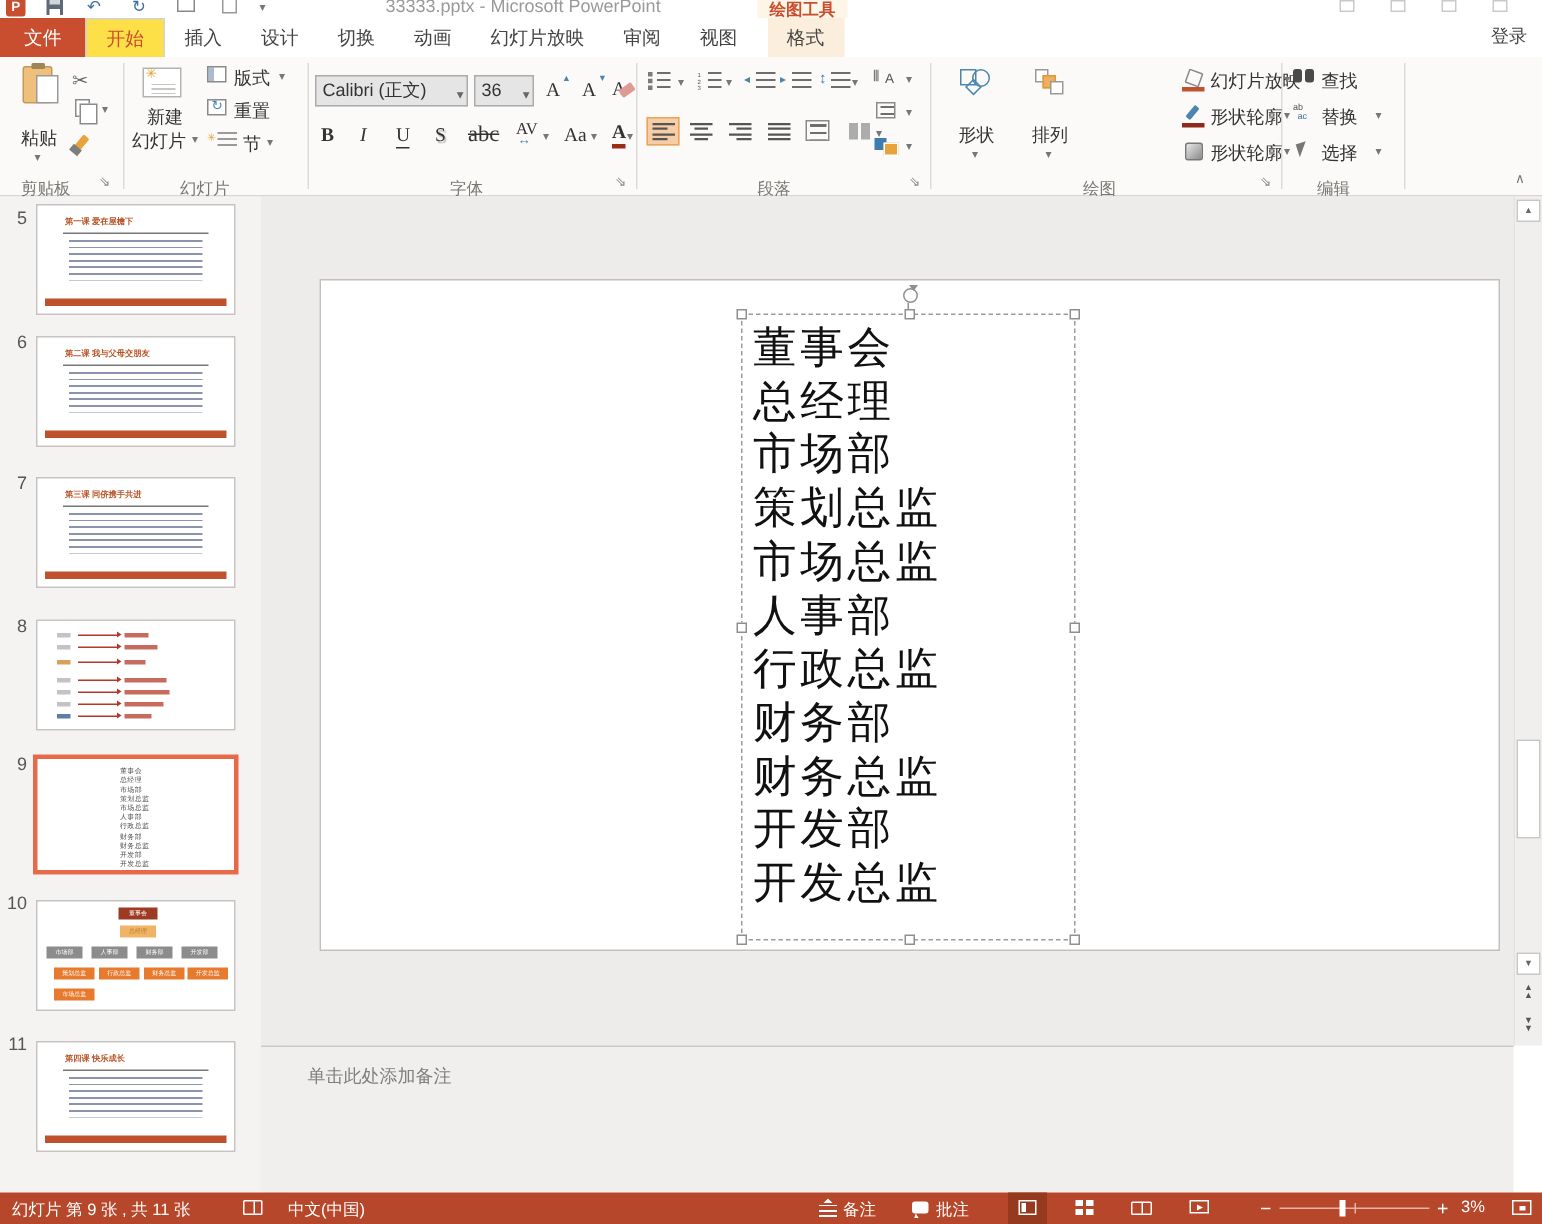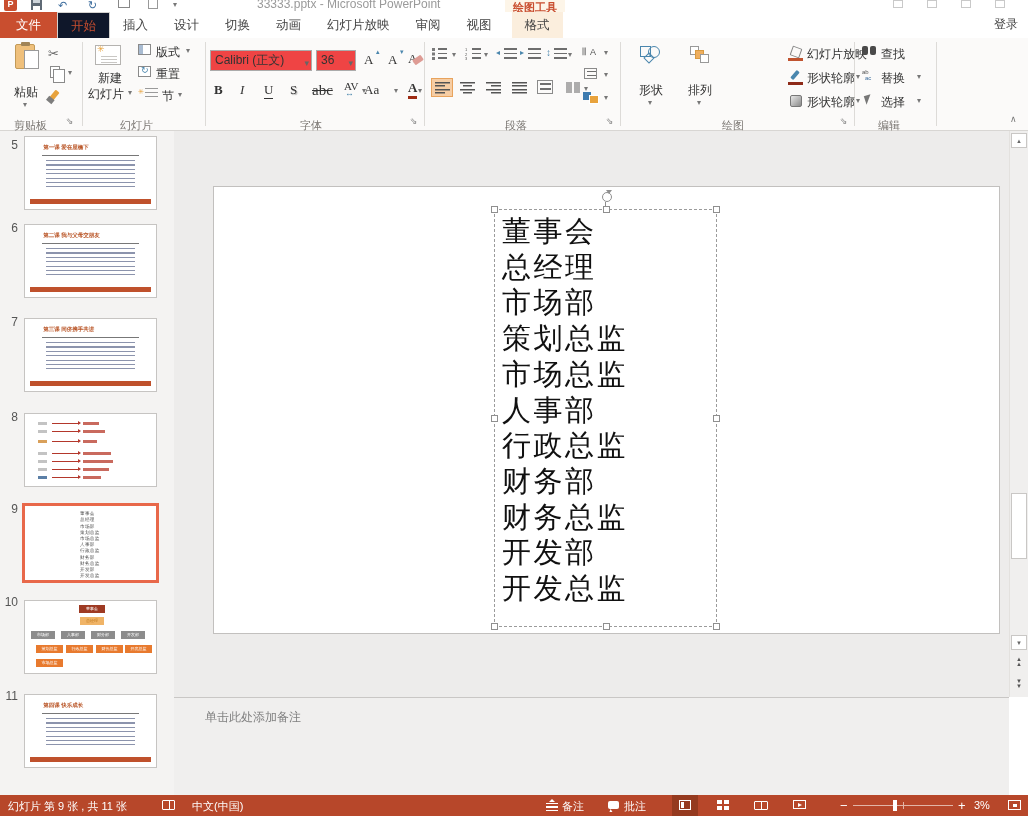--- a/index.html
+++ b/index.html
@@ -22,31 +22,31 @@
 .g-dn::before{content:"▼"}
 .g-dl::before{content:"⇘"}
 .g-col::before{content:"∧"}
 .title-text{color:#9a9a9a;font-size:12px;top:-3px;white-space:nowrap}
 .ctx-head{top:0;height:12px;background:#FDF5E8;color:#C94E2F;font-size:11px;font-weight:bold;line-height:15px;padding:0 8px;overflow:hidden}
 .winbtn{width:10px;height:8px;border:1px solid #c9c9c9;top:0}
 
 #tabrow{left:0;top:12px;width:1028px;height:26px;background:#fff}
 .tab{height:26px;line-height:26px;font-size:12.5px;color:#444;text-align:center;padding:0 13px;float:left}
 .tab-file{background:#C94E2F;color:#fff;width:57px;padding:0}
-.tab-active{background:#0f172a;color:#C94E2F;border:1px solid #d4d2cf;border-bottom:none}
+.tab-active{background:#fde047;color:#C94E2F;border:1px solid #d4d2cf;border-bottom:none}
 .tab-ctx{background:#FBEEDD}
 .signin{top:16px;right:10px;font-size:12px;color:#444}
 
 #ribbon{left:0;top:38px;width:1028px;height:93px;background:#FBFAF9;border-bottom:1px solid #D8D6D3}
 .gdiv{top:4px;width:1px;height:84px;background:#DDDBD8}
 .glabel{font-size:11px;color:#7a7672;text-align:center;top:80px;white-space:nowrap}
 .rbtn-lbl{font-size:12px;color:#333;white-space:nowrap}
 .mini{font-size:12px;color:#333;white-space:nowrap}
 .dd8{font-size:8px;color:#777}
-.combo{background:#ef4444;border:1px solid #ABABAB;height:21px;font-size:12px;color:#333;line-height:19px;padding:0 4px;position:absolute}
+.combo{background:#e5e5e5;border:1px solid #ABABAB;height:21px;font-size:12px;color:#333;line-height:19px;padding:0 4px;position:absolute}
 .combo .g-dd{position:absolute;right:2px;top:3px;color:#666;font-size:9px}
 
 .clip{width:20px;height:25px;background:#EFC07C;border:1px solid #C29A58;border-radius:2px}
 .clip::before{content:"";position:absolute;top:-3px;left:5px;width:9px;height:4px;background:#A18457;border-radius:1px}
 .clip::after{content:"";position:absolute;right:-5px;top:5px;width:13px;height:17px;background:#fff;border:1px solid #9a9a9a}
 .g-cut::before{content:"✂"}
 .ic-copy{width:10px;height:12px;border:1px solid #8a8a8a;background:#fff}
 .ic-copy::after{content:"";position:absolute;left:2px;top:2px;width:10px;height:12px;border:1px solid #8a8a8a;background:#fff}
 .ic-painter{width:5px;height:10px;background:#E8A33D;border-radius:1px;transform:rotate(40deg)}
 .ic-painter::after{content:"";position:absolute;left:-1px;top:9px;width:7px;height:5px;background:#7d7d7d}
@@ -260,21 +260,21 @@
   <span class="fbtn arr-up" style="left:364px;top:14px">A</span>
   <span class="fbtn arr-dn" style="left:388px;top:14px">A</span>
   <i class="ic-eraser" style="left:408px;top:13px"></i>
   <span class="fbtn" style="left:214px;top:44px;font-weight:bold">B</span>
   <span class="fbtn" style="left:240px;top:44px;font-style:italic">I</span>
   <span class="fbtn u-line" style="left:264px;top:44px">U</span>
   <span class="fbtn" style="left:290px;top:44px;text-shadow:1px 1px 1px #aaa">S</span>
   <span class="fbtn s-strike" style="left:312px;top:44px;font-size:15px">abc</span>
   <span class="fbtn av-arr" style="left:344px;top:42px;font-size:11px">AV</span>
   <i class="g-dd dd8" style="left:362px;top:48px"></i>
-  <span class="fbtn" style="left:364px;top:44px">Aa</span>
+  <span class="fbtn" style="left:376px;top:44px">Aa</span>
   <i class="g-dd dd8" style="left:394px;top:48px"></i>
   <span class="fbtn a-color" style="left:408px;top:42px;font-weight:bold">A</span>
   <i class="g-dd dd8" style="left:418px;top:48px"></i>
   <span class="abs glabel" style="left:300px">字体</span>
   <i class="g-dl" style="left:410px;top:78px;font-size:9px;color:#888"></i>
 
   <i class="ic-lines ic-bullets dotcol" style="left:438px;top:10px"></i>
   <i class="g-dd dd8" style="left:452px;top:12px"></i>
   <i class="ic-lines ic-bullets numcol" style="left:472px;top:10px"></i>
   <i class="g-dd dd8" style="left:484px;top:12px"></i>

